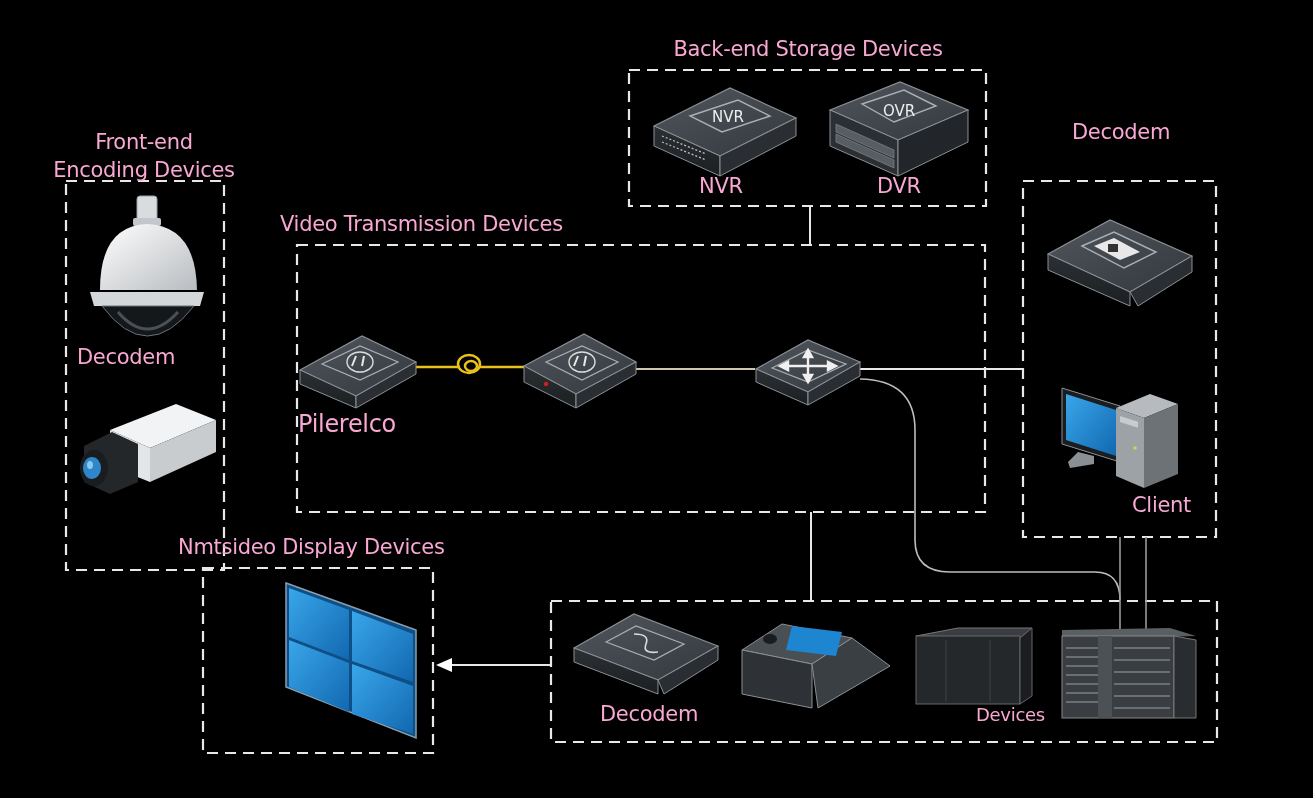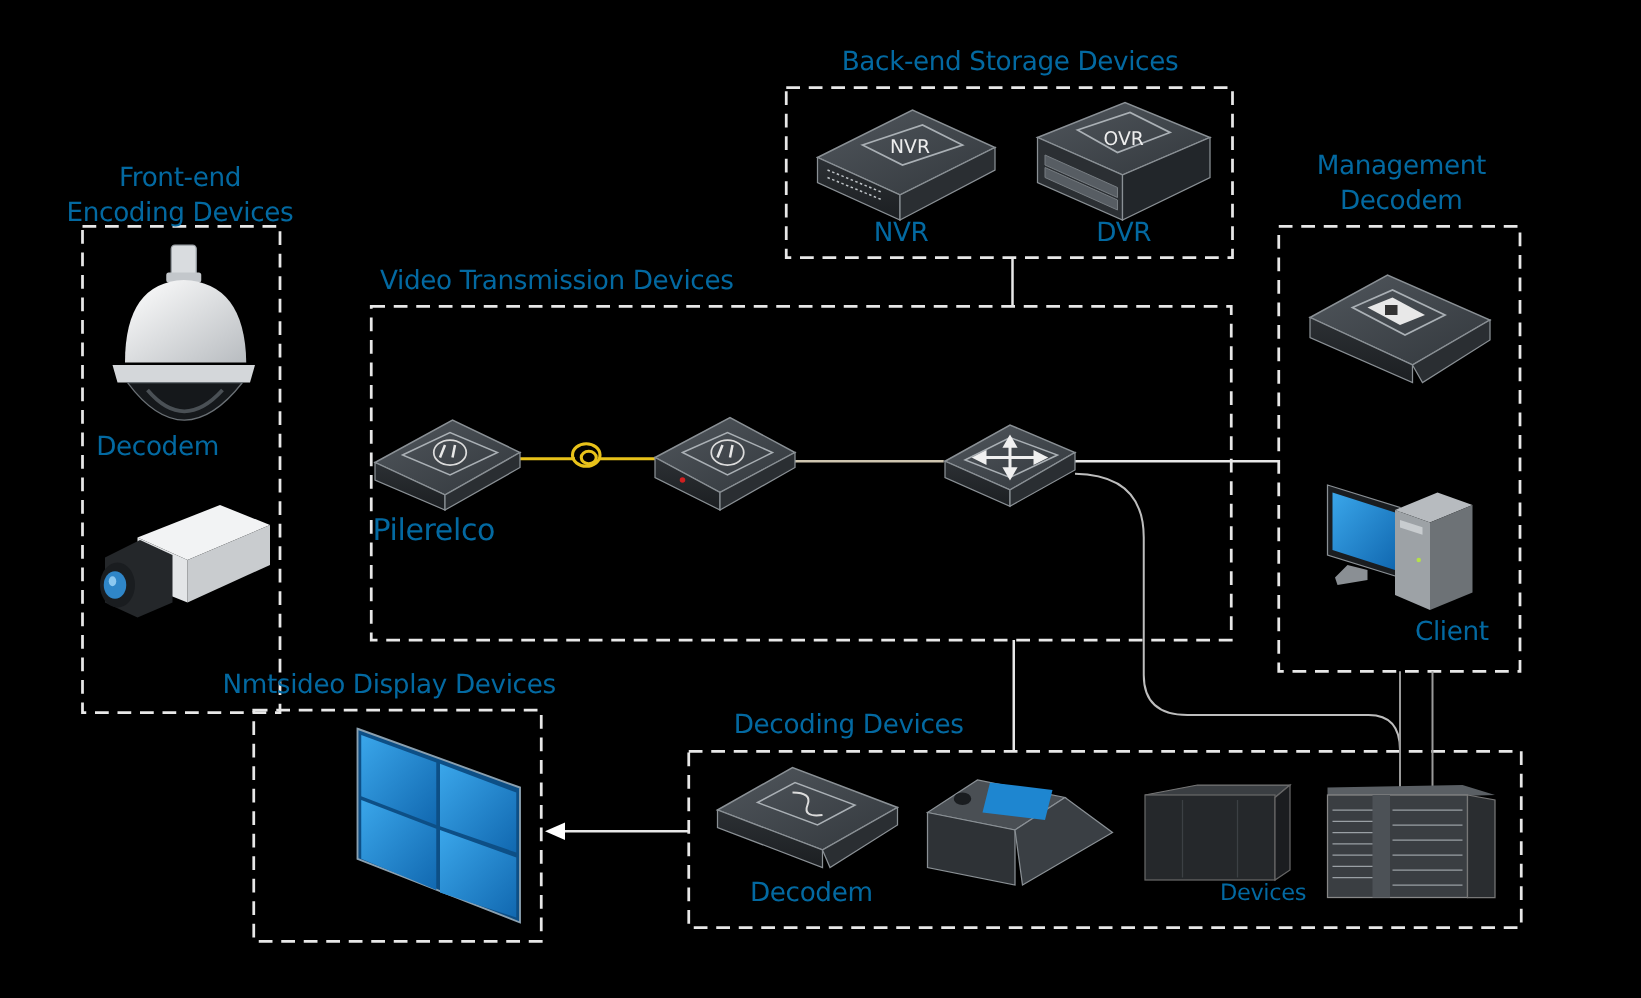--- a/index.html
+++ b/index.html
@@ -1,19 +1,19 @@
 <!DOCTYPE html>
 <html><head>
 <meta charset="utf-8">
 <style>
   html, body { margin: 0; padding: 0; background: #000; }
   body { width: 1313px; height: 798px; position: relative; overflow: hidden;
          font-family: "DejaVu Sans", "Liberation Sans", sans-serif; color: #f2f2f2; }
   .stage { position: absolute; left: 0; top: 0; width: 1313px; height: 798px; }
-  .lbl { position: absolute; color: #0369a1; white-space: nowrap; letter-spacing: -0.3px; }
+  .lbl { position: absolute; color: #f9a8d4; white-space: nowrap; letter-spacing: -0.3px; }
   .group-title { font-size: 21px; line-height: 28px; text-align: center; }
   .dev-lbl { font-size: 21px; }
   svg text { font-family: "DejaVu Sans", "Liberation Sans", sans-serif; }
 </style>
 </head>
 <body>
 
 <div class="stage">
 <svg width="1313" height="798" viewBox="0 0 1313 798" style="position:absolute;left:0;top:0">
   <defs>
@@ -214,26 +214,24 @@
     </g>
   </g>
 </svg>
 
 <div class="lbl group-title" style="left:48px;top:108px;width:192px;margin-top:20px;">
   <div>Front-end</div>
   <div>Encoding Devices</div>
 </div>
 <div class="lbl group-title" style="left:636px;top:35px;width:344px;">Back-end Storage Devices</div>
 <div class="lbl group-title" style="left:1030px;top:118px;width:182px;">
-  <div>Management</div>
   <div>Decodem</div>
 </div>
-<div class="lbl group-title" style="left:304px;top:210px;">Video Transmission Devices</div>
+<div class="lbl group-title" style="left:280px;top:210px;">Video Transmission Devices</div>
 <div class="lbl group-title" style="left:178px;top:533px;">Nmtsideo Display Devices</div>
-<div class="lbl group-title" style="left:587px;top:565px;">Decoding Devices</div>
 
 <div class="lbl dev-lbl" style="left:77px;top:345px;">Decodem</div>
 <div class="lbl dev-lbl" style="left:699px;top:174px;">NVR</div>
 <div class="lbl dev-lbl" style="left:877px;top:174px;">DVR</div>
 <div class="lbl dev-lbl" style="left:1088px;top:493px;margin-left:44px;">Client</div>
 <div class="lbl dev-lbl" style="left:298px;top:410px;font-size:24px;">Pilerelco</div>
 <div class="lbl dev-lbl" style="left:600px;top:702px;">Decodem</div>
 <div class="lbl dev-lbl" style="left:976px;top:704px;font-size:18px;">Devices</div>
 </div>
 

